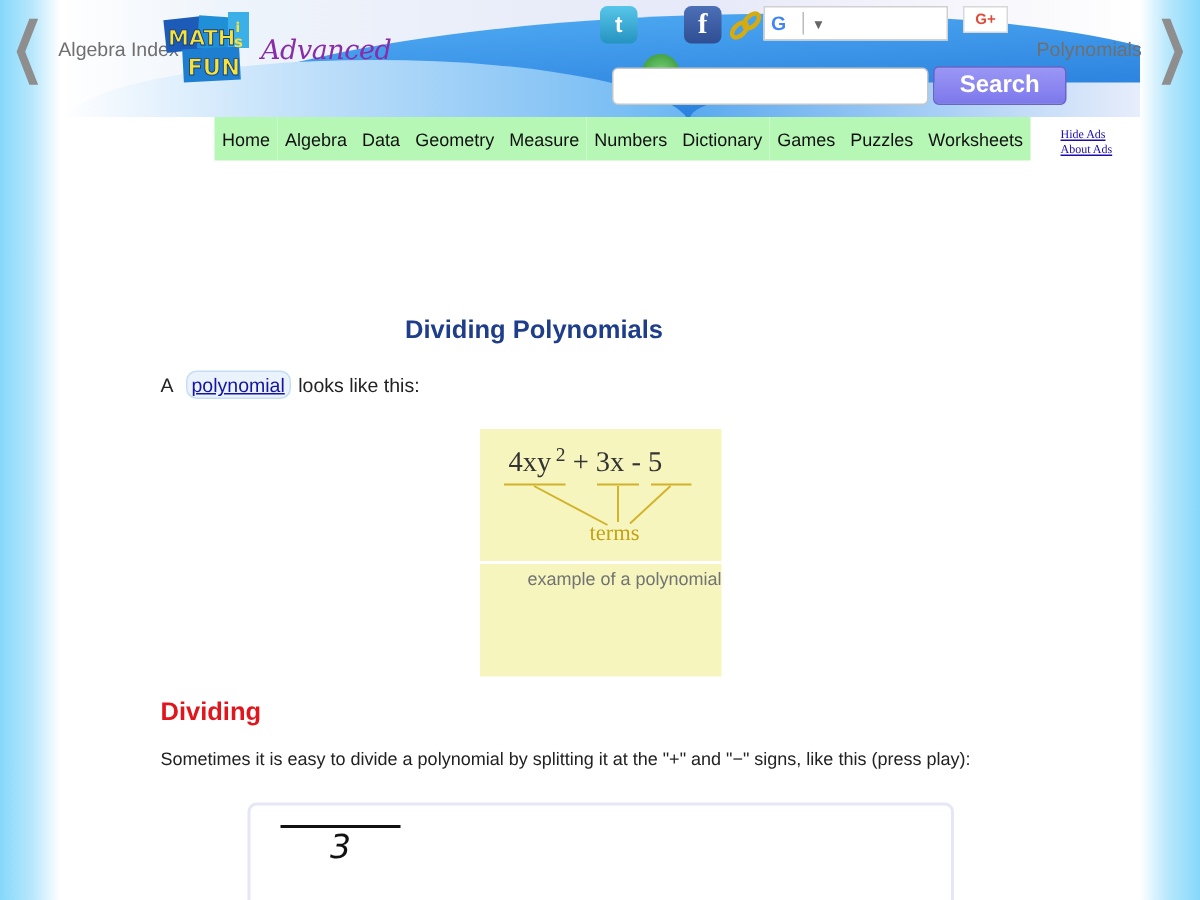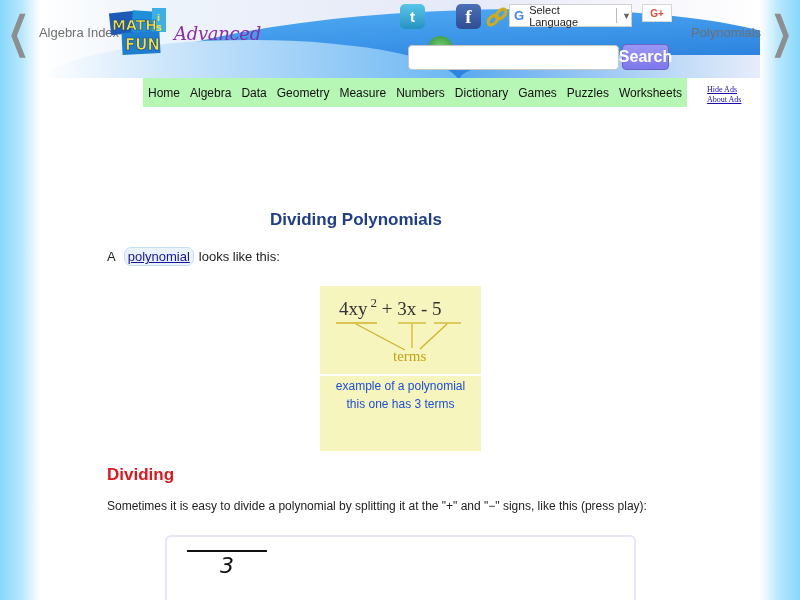--- a/index.html
+++ b/index.html
@@ -41,21 +41,21 @@
   .lang { position: absolute; left: 509px; top: 4px; width: 123px; height: 23px; background: #fff; border: 1px solid #d0d0d0;
     display: flex; align-items: center; font-size: 11px; color: #222; cursor: pointer; }
   .lang .g { font-weight: bold; color: #4285f4; font-size: 13px; margin: 0 5px 0 4px; }
   .lang .sep { border-left: 1px solid #bbb; height: 15px; margin-left: 6px; }
   .lang .arr { color: #666; font-size: 9px; margin-left: 5px; }
   .gplus { position: absolute; left: 642px; top: 4px; width: 30px; height: 18px; background: #fff; border: 1px solid #d8d8d8;
     color: #dd4b39; font-size: 10px; font-weight: bold; display: flex; align-items: center; justify-content: center; cursor: pointer; }
 
   .search-input { position: absolute; left: 408px; top: 45px; width: 211px; height: 25px; border: 1px solid #c6c6c6;
     border-radius: 4px; background: #fff; }
-  .search-btn { position: absolute; left: 622px; top: 44px; width: 47px; height: 26px; border: 1px solid #6a64c8;
+  .search-btn { position: absolute; left: 622px; top: 44px; width: 89px; height: 26px; border: 1px solid #6a64c8;
     border-radius: 4px; background: linear-gradient(#9b97f5, #7d78ec); color: #fff; font-weight: bold; font-size: 16px;
     display: flex; align-items: center; justify-content: center; cursor: pointer; }
 
   .menu { position: absolute; left: 143px; top: 78px; height: 33px; display: flex; gap: 0; }
   .menu-item { background: #b7f7b5; height: 29px; display: flex; align-items: center; padding: 0 5px; font-size: 12px;
     color: #111; cursor: pointer; }
 
   .ads { position: absolute; left: 707px; top: 85px; font-family: "Liberation Serif", serif; font-size: 8px;
     text-align: left; line-height: 10px; }
   .ads a { color: #1a0dab; text-decoration: underline; display: block; cursor: pointer; }
@@ -65,21 +65,21 @@
   .intro { position: absolute; left: 107px; top: 247px; font-size: 13px; color: #222; display: flex; align-items: center; }
   .pill { display: inline-block; border: 1px solid #c6def4; border-radius: 7px; background: #eaf3fc; padding: 1px 3px; margin: 0 5px 0 8px; }
   .pill a { color: #1515a3; text-decoration: underline; cursor: pointer; }
 
   .fig { position: absolute; left: 320px; top: 286px; width: 161px; height: 165px; background: #f5f5bd; }
   .fig .expr { position: absolute; left: 19px; top: 12px; font-family: "Liberation Serif", serif; font-size: 19px; color: #333; white-space: nowrap; }
   .fig .expr sup { font-size: 13px; position: relative; top: -3px; vertical-align: top; margin-left: 3px; }
   .fig svg { position: absolute; left: 0; top: 0; }
   .fig .terms { position: absolute; left: 73px; top: 62px; font-family: "Liberation Serif", serif; font-size: 15px; color: #c4a215; }
   .fig .divider { position: absolute; left: 0; top: 88px; width: 161px; height: 2px; background: #fff; }
-  .fig .cap { position: absolute; left: 0; top: 91px; width: 161px; text-align: center; font-size: 12px; line-height: 18px; color: #1d4ed8; }
+  .fig .cap { position: absolute; left: 0; top: 91px; width: 161px; text-align: right; font-size: 12px; line-height: 18px; color: #737373; }
 
   .h2 { position: absolute; left: 107px; top: 465px; color: #e0161c; font-size: 17px; }
   .para { position: absolute; left: 107px; top: 499px; font-size: 12px; color: #222; }
 
   .player { position: absolute; left: 165px; top: 535px; width: 471px; height: 80px; border: 2px solid #e5e6f6; border-radius: 6px; background: #fff; }
   .frac { position: absolute; left: 20px; top: 12px; text-align: center; font-family: "DejaVu Sans", sans-serif; font-style: italic; font-size: 22px; color: #111; }
   .frac .num { padding: 0 4px; letter-spacing: 1px; }
   .frac .bar { height: 2px; background: #111; margin: 1px 0; width: 80px; }
 </style>
 </head>
@@ -126,21 +126,20 @@
         <g fill="none" stroke="#d4ac12" stroke-width="3">
       <ellipse cx="8" cy="14" rx="6" ry="3.5" transform="rotate(-45 8 14)"></ellipse>
       <ellipse cx="16" cy="8" rx="6" ry="3.5" transform="rotate(-45 16 8)"></ellipse>
         </g>
       </svg>
   </div>
 </div>
 
 <div class="lang">
   <span class="g">G</span>
-  <span>Select Language</span>
   <span class="sep"></span>
   <span class="arr">▼</span>
 </div>
 <div class="gplus">G+</div>
 
 <input class="search-input" type="text" placeholder="" style="">
 <div class="search-btn">Search</div>
 
 <div class="menu">
   <div class="menu-item">Home</div>
@@ -180,21 +179,20 @@
       <line x1="114" y1="37" x2="141" y2="37"></line>
       <line x1="36" y1="38" x2="85" y2="64"></line>
       <line x1="92" y1="38" x2="92" y2="62"></line>
       <line x1="127" y1="38" x2="100" y2="63"></line>
     </g>
   </svg>
   <div class="terms">terms</div>
   <div class="divider"></div>
   <div class="cap">
     <div>example of a polynomial</div>
-    <div>this one has 3 terms</div>
   </div>
 </div>
 
 <h2 class="h2">Dividing</h2>
 <p class="para">Sometimes it is easy to divide a polynomial by splitting it at the "+" and "−" signs, like this (press play):</p>
 
 <div class="player">
   <div class="frac">
     <div class="bar"></div>
     <div>3</div>

